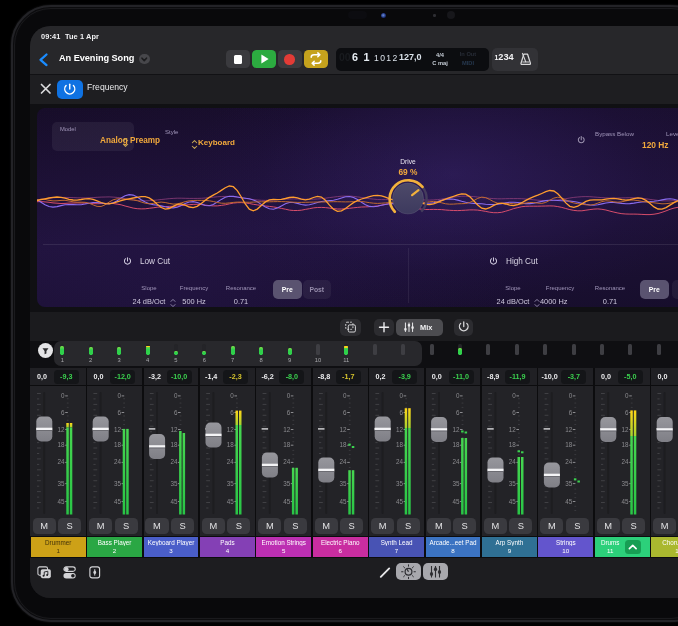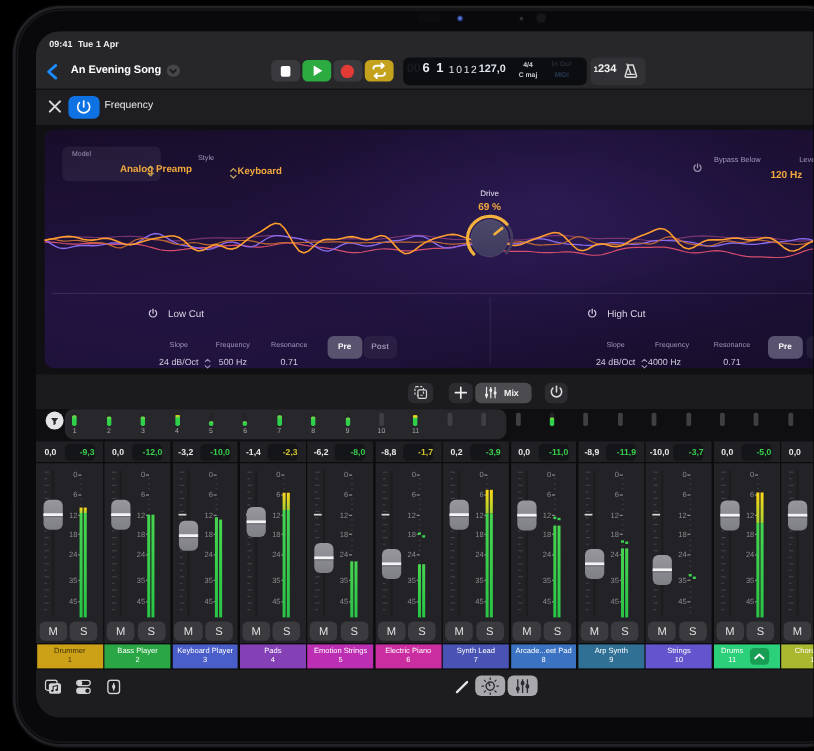--- a/index.html
+++ b/index.html
@@ -41,21 +41,21 @@
 
 #tbar{position:absolute;left:0;top:286px;width:648px;height:29px;background:#1b1b1e;}
 .mxb{position:absolute;top:293px;height:16.5px;border-radius:5px;background:#2c2c30;}
 #ovr{position:absolute;left:0;top:315px;width:648px;height:27px;background:#0f0f12;}
 #ovstrip{position:absolute;left:24px;top:314.5px;width:368px;height:25.4px;border-radius:7px;background:#28282c;}
 .mini{position:absolute;top:318px;width:4px;height:10.5px;border-radius:1.5px;overflow:hidden;}
 .mnum{position:absolute;top:330.5px;width:16px;text-align:center;font-size:5.8px;color:#a9a9ad;}
 #mixer{position:absolute;left:0;top:342px;width:648px;height:168px;background:#232327;}
 #dbrow{position:absolute;left:0;top:0;width:648px;height:17.5px;background:#202024;border-bottom:1.5px solid #0c0c0e;}
 .dbL{position:absolute;top:4px;width:24px;text-align:center;font-size:7.2px;font-weight:700;color:#ececee;}
-.pill{position:absolute;top:1.8px;width:25px;height:13.8px;border-radius:3.5px;background:#141518;font-size:7.2px;font-weight:700;text-align:right;line-height:13.8px;}
+.pill{position:absolute;top:1.8px;width:25px;height:13.8px;border-radius:3.5px;background:#141518;font-size:7.2px;font-weight:700;text-align:center;line-height:13.8px;}
 .sep{position:absolute;top:0;width:1.8px;height:168px;background:#0c0c0e;}
 .ms{position:absolute;top:149.5px;width:23.2px;height:16px;border-radius:4.5px;background:#3a3a3f;color:#e2e2e4;font-size:9.3px;text-align:center;line-height:16px;}
 #striprow{position:absolute;left:0;top:510px;width:648px;height:21.5px;background:#0c0c0e;}
 .strip{position:absolute;top:510.5px;height:20.5px;text-align:center;}
 .sname{font-size:6.3px;font-weight:400;margin-top:2.7px;white-space:nowrap;overflow:hidden;}
 .snum{font-size:6.2px;font-weight:400;margin-top:0.6px;}
 #bbar{position:absolute;left:0;top:532px;width:648px;height:40px;background:#1d1d20;}
 .bbtn{position:absolute;top:536.5px;width:25px;height:17.5px;border-radius:5px;background:#a8a8ad;}
 svg{position:absolute;left:0;top:0;}
 </style></head><body>

